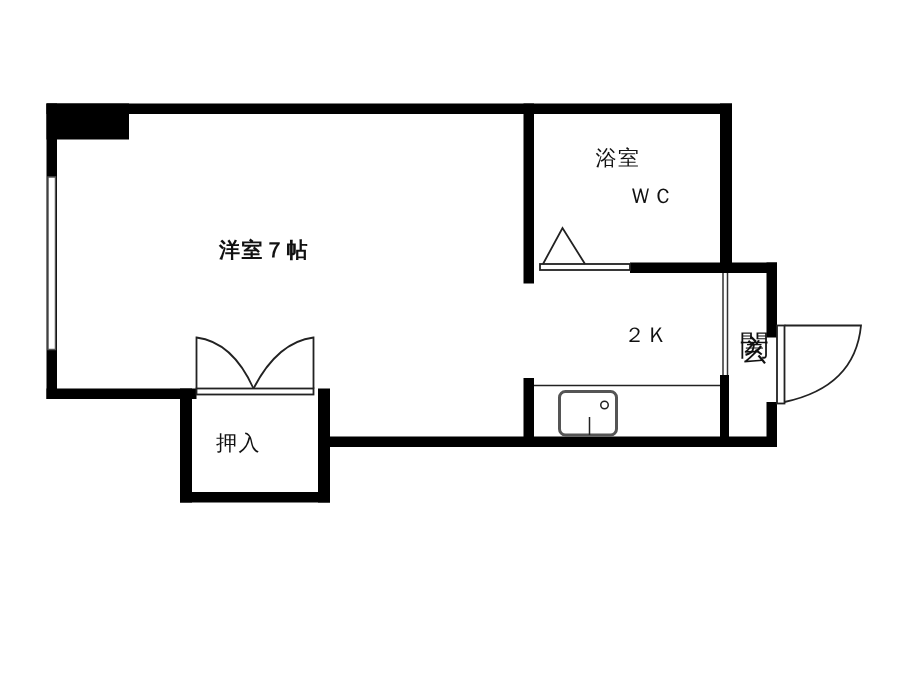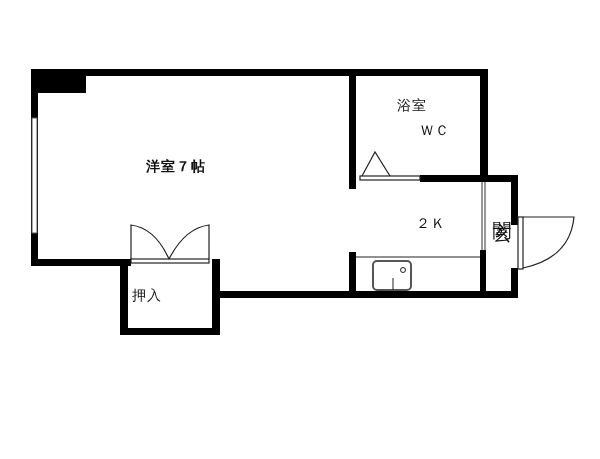--- a/index.html
+++ b/index.html
@@ -74,13 +74,13 @@
     <rect x="518" y="217" width="5" height="52" fill="#fff"></rect>
     <path d="M523 217 L574 217 Q570 258 523 268"></path>
   </g>
 </svg>
 
 <div class="label" style="left:146px; top:158px;font-weight:bold;">洋室７帖</div>
 <div class="label" style="left:397px; top:97px;">浴室</div>
 <div class="label" style="left:420px; top:122px;">ＷＣ</div>
 <div class="label" style="left:400px; top:215px;margin-left:16px;">２Ｋ</div>
 <div class="vlabel" style="left:490px; top:207px;">玄関</div>
-<div class="label" style="left:132px; top:287px;">押入</div>
+<div class="label" style="left:144px; top:287px;">押入</div>
 
 </body></html>

